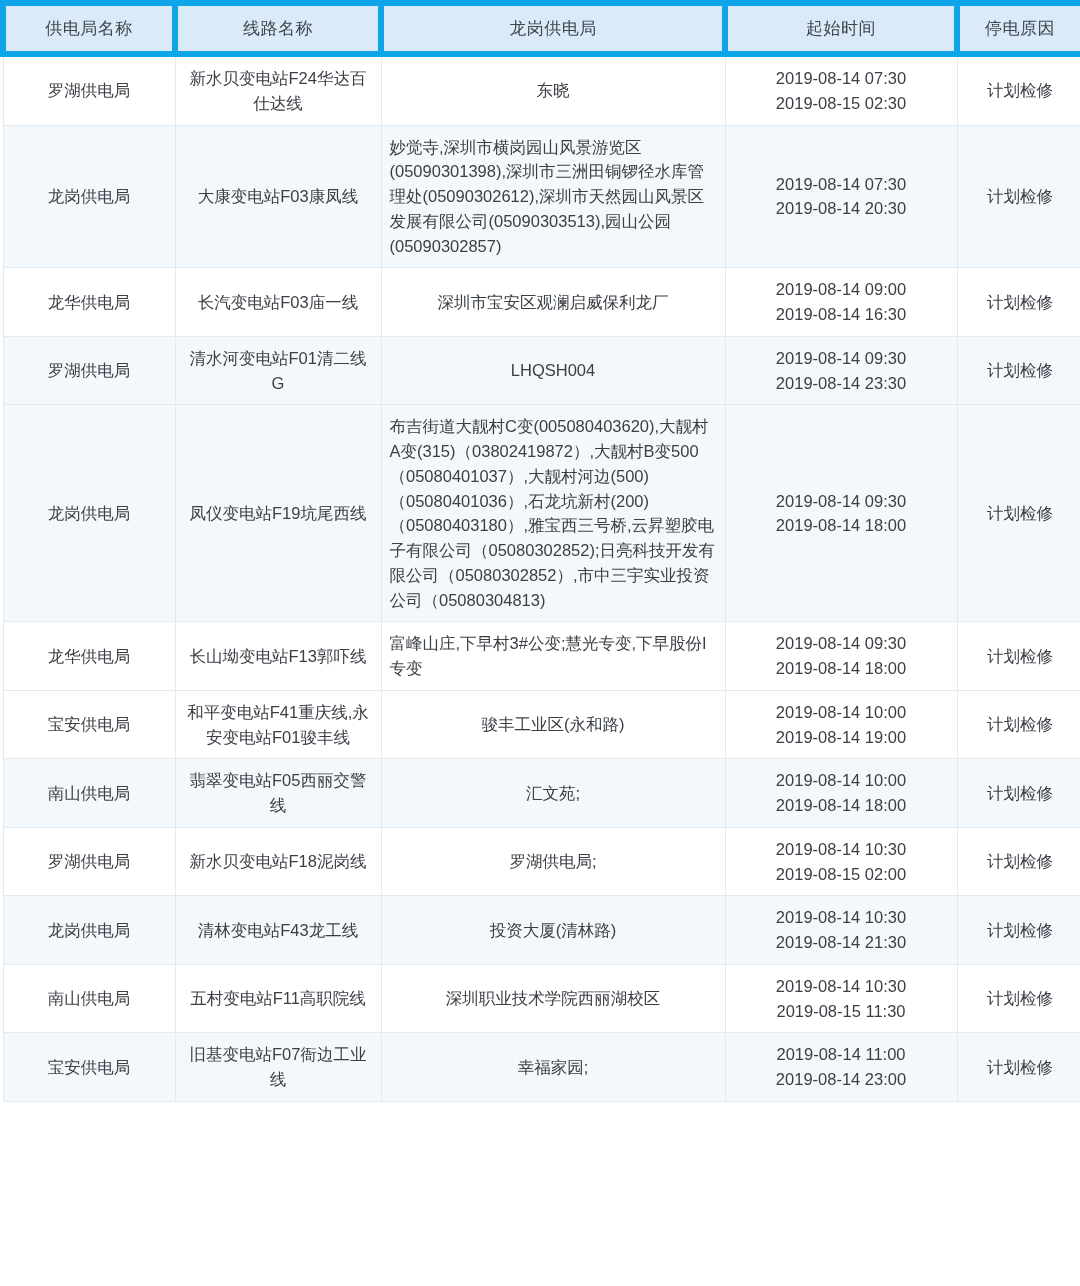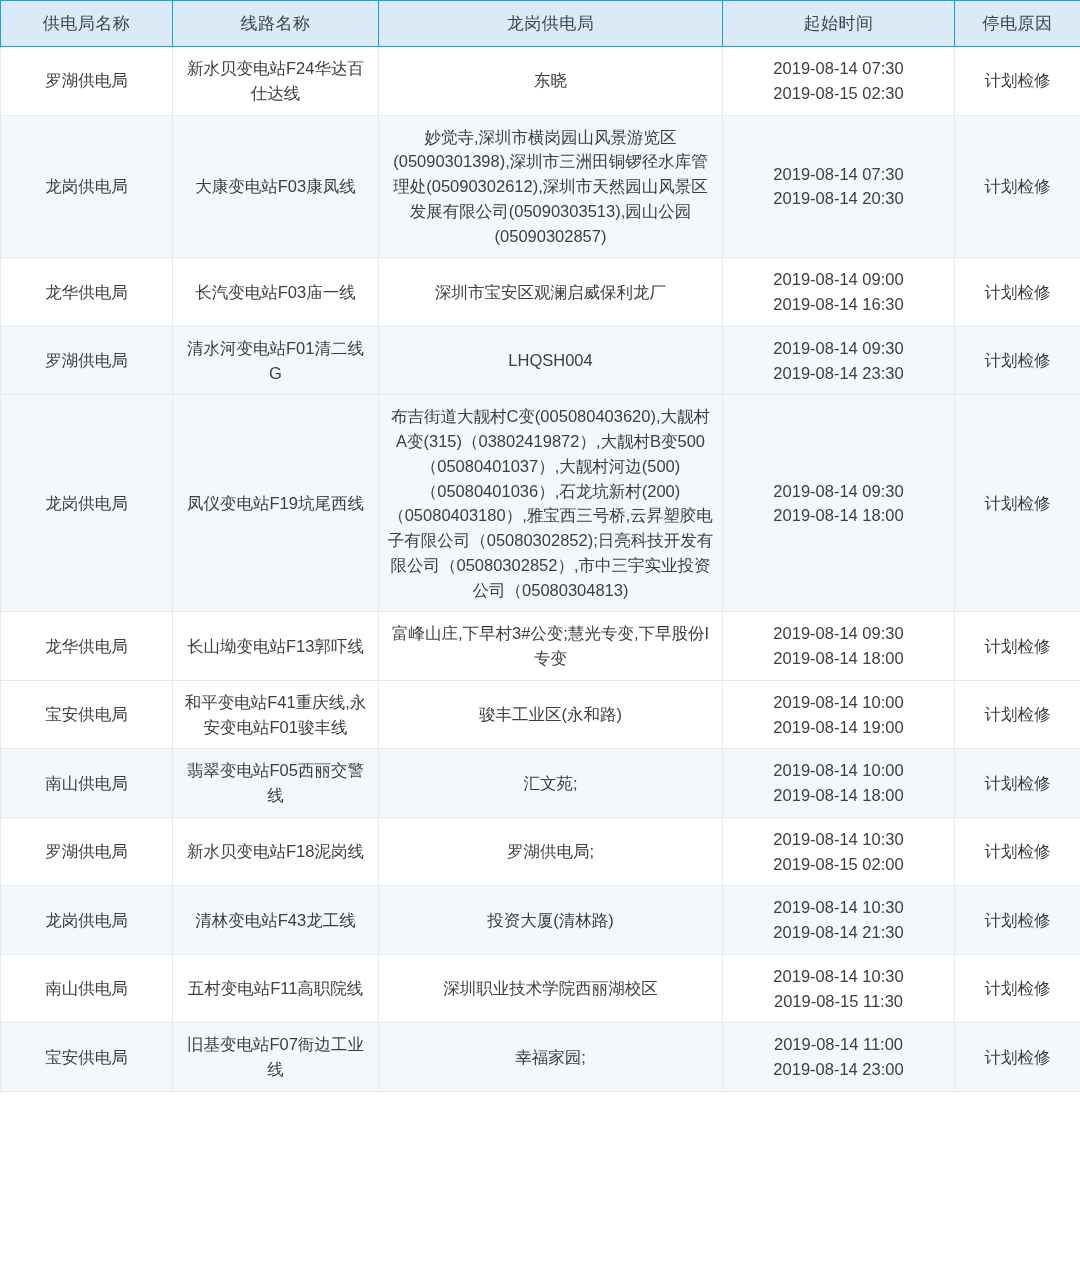--- a/index.html
+++ b/index.html
@@ -28,21 +28,21 @@
   table.outage-table col.c2 { width: 344px; }
   table.outage-table col.c3 { width: 232px; }
   table.outage-table col.c4 { width: 126px; }
 
   table.outage-table thead th {
     background: #dbeaf7;
     color: #3f4650;
     font-weight: normal;
     font-size: 17px;
     padding: 11px 4px;
-    border: 1px solid #0ea5e9;
+    border: 6px solid #0ea5e9;
     text-align: center;
     vertical-align: middle;
     letter-spacing: 0.5px;
   }
   table.outage-table tbody td {
     border: 1px solid #e3eaf0;
     padding: 9px 8px;
     vertical-align: middle;
     line-height: 1.5;
   }
@@ -50,21 +50,21 @@
   tbody tr.even td { background: #ffffff; }
 
   td.col-bureau {
     text-align: center;
     white-space: nowrap;
   }
   td.col-line {
     text-align: center;
   }
   td.col-scope {
-    text-align: center;
+    text-align: left;
   }
   td.col-scope.center {
     text-align: center;
   }
   td.col-time {
     text-align: center;
     white-space: pre-line;
   }
   td.col-reason {
     text-align: center;

